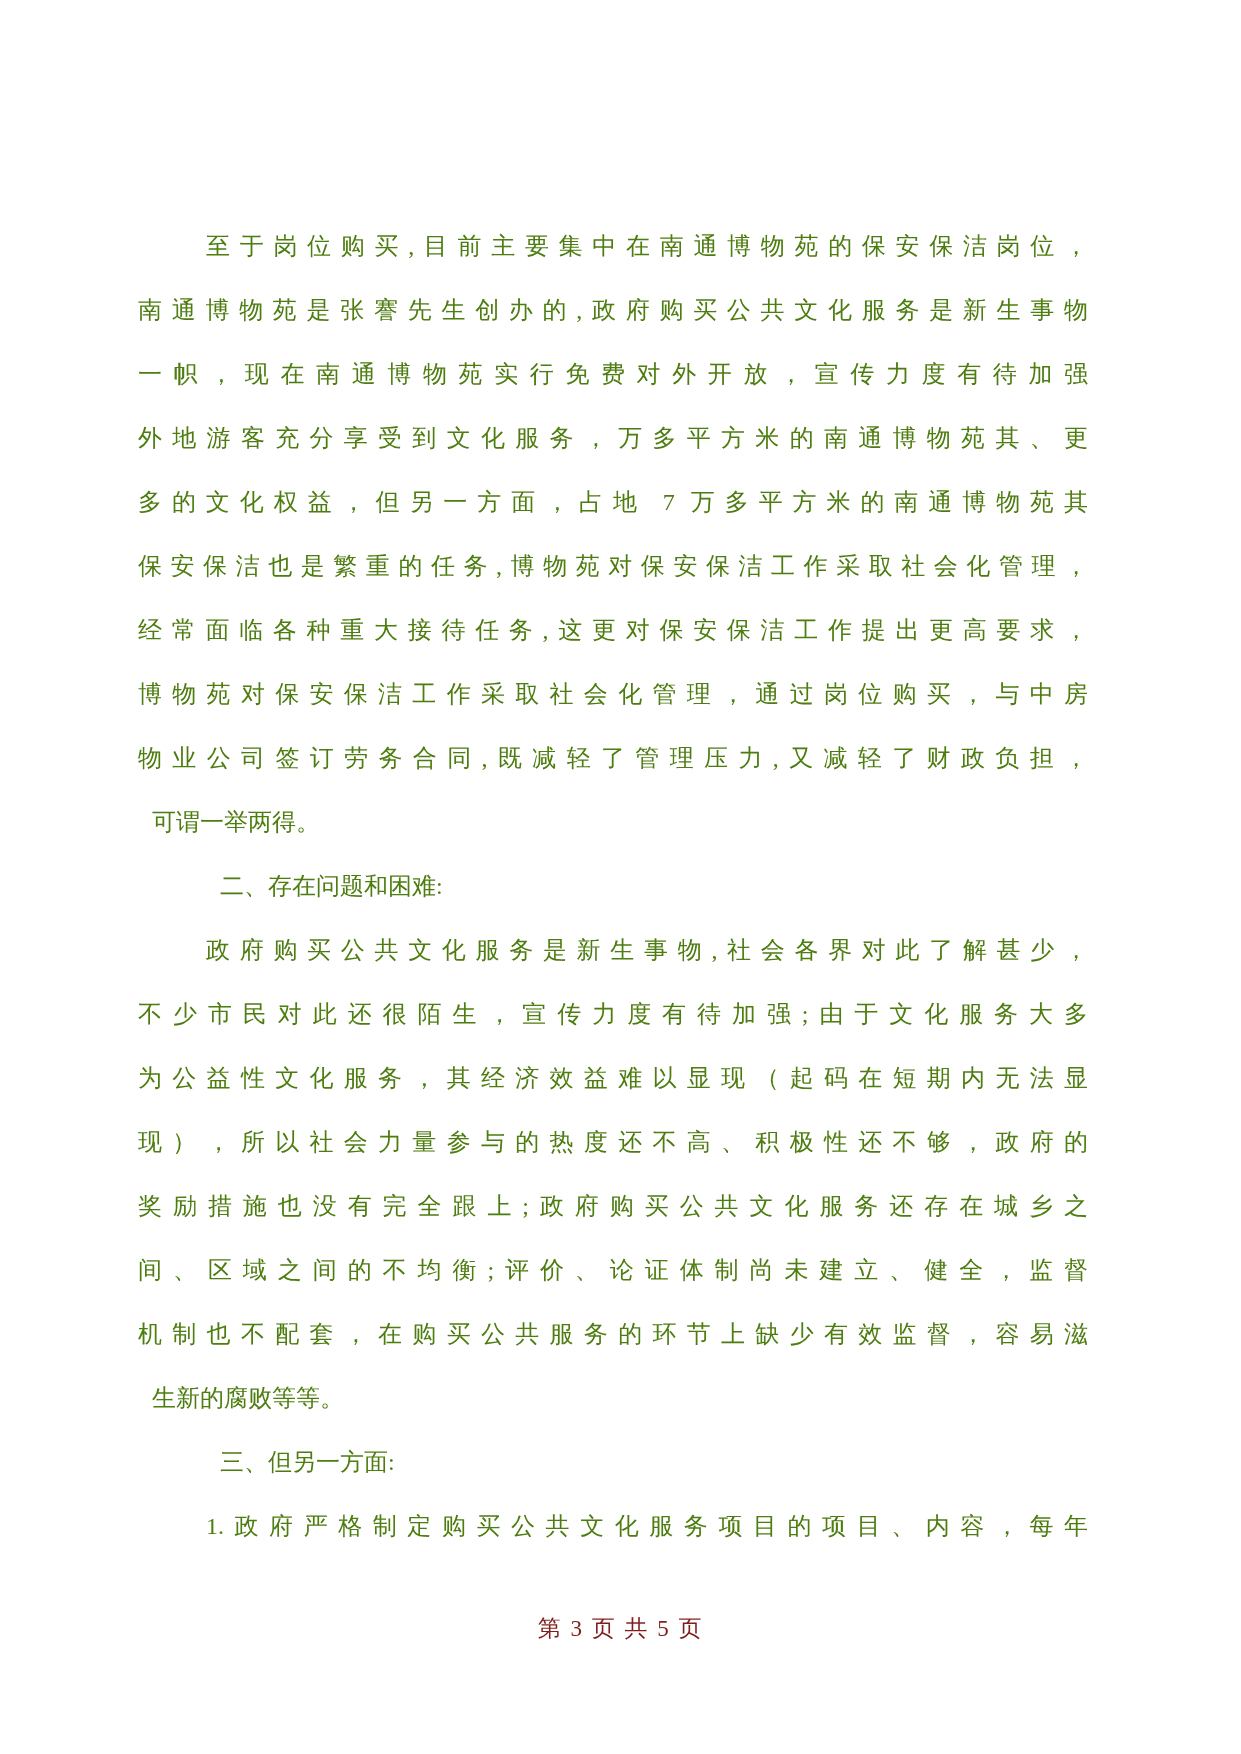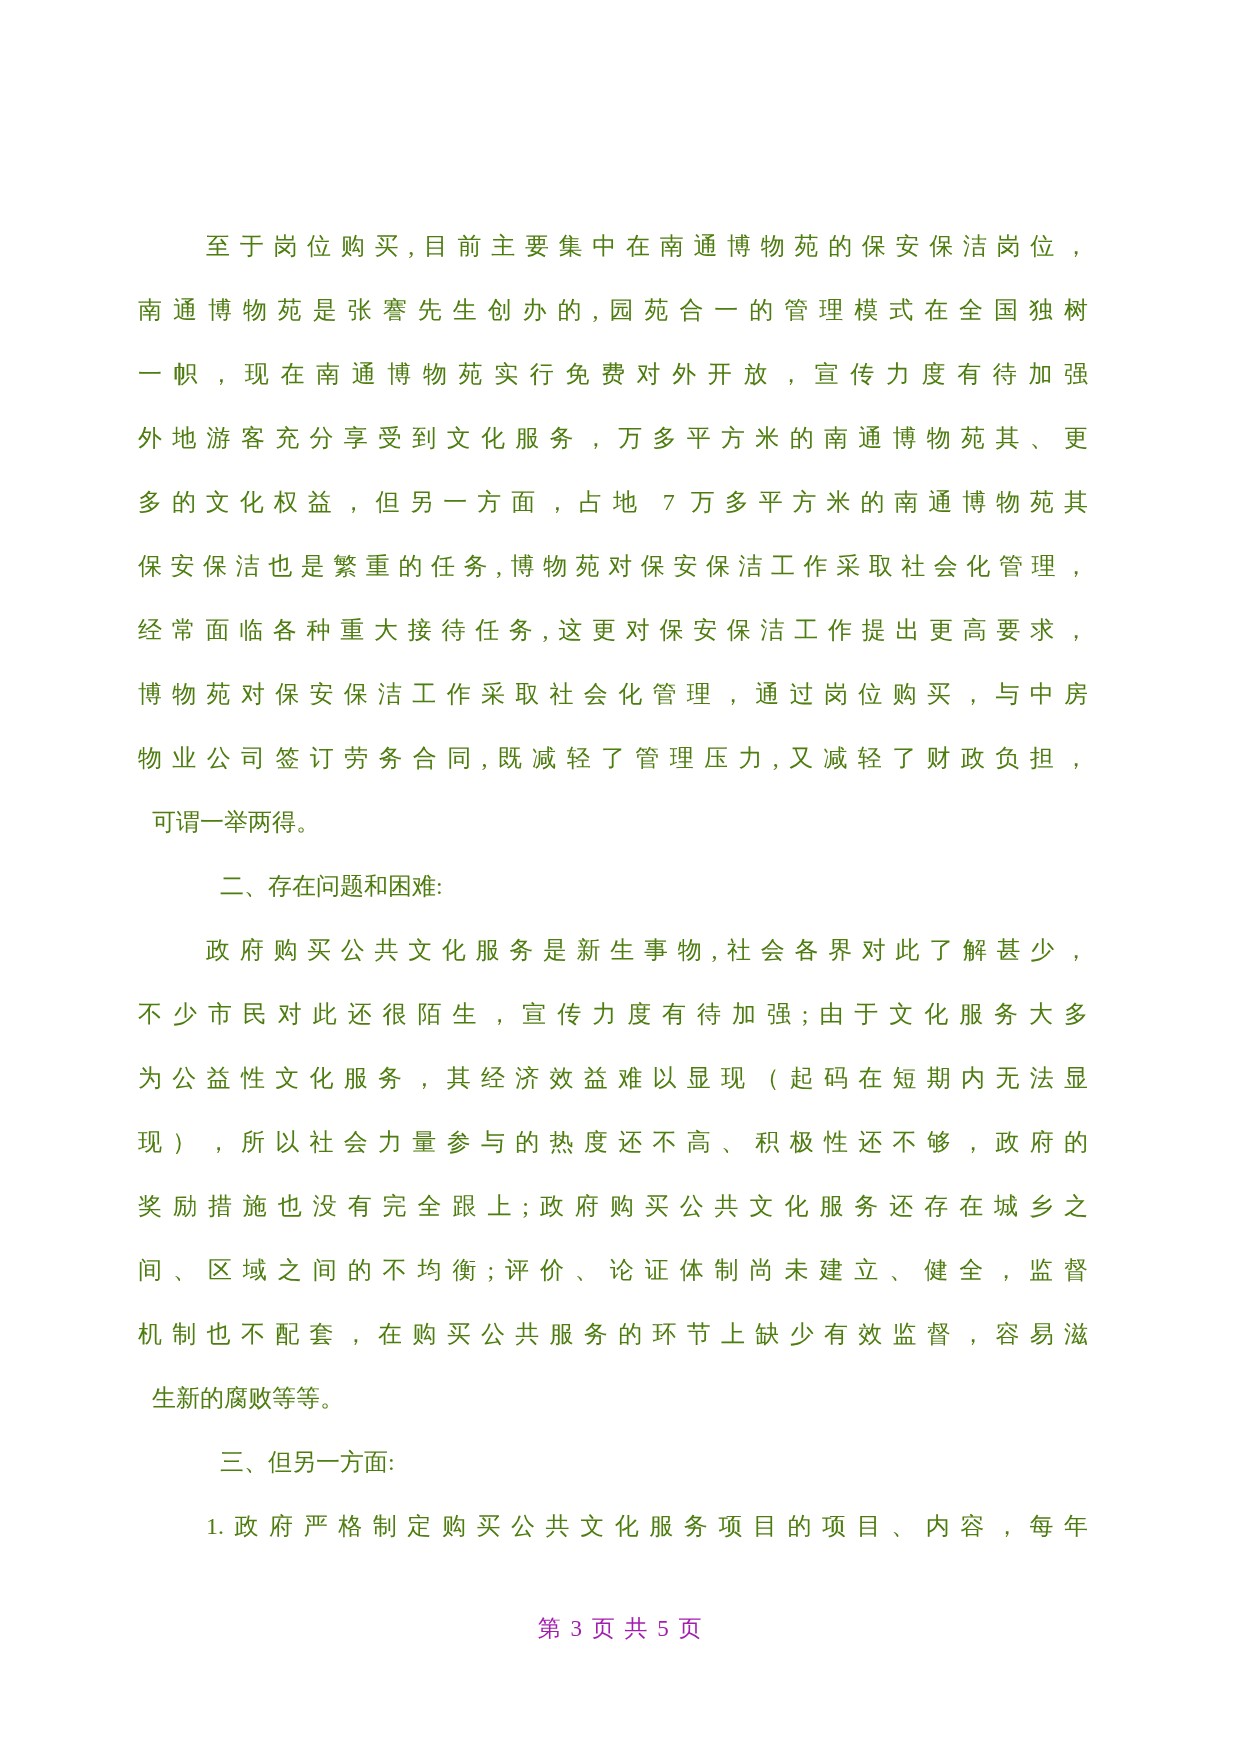--- a/index.html
+++ b/index.html
@@ -40,30 +40,30 @@
   }
   .footer {
     position: absolute;
     left: 0;
     top: 1612px;
     width: 100%;
     text-align: center;
     font-size: 23px;
     line-height: 34px;
     letter-spacing: 2px;
-    color: #a21caf;
+    color: #7f1d1d;
   }
 </style>
 </head>
 <body>
 
 <div class="page">
   <div class="text-block">
     <div class="line indent">至于岗位购买,目前主要集中在南通博物苑的保安保洁岗位，</div>
-    <div class="line">南通博物苑是张謇先生创办的,园苑合一的管理模式在全国独树</div>
+    <div class="line">南通博物苑是张謇先生创办的,政府购买公共文化服务是新生事物</div>
     <div class="line">一帜，现在南通博物苑实行免费对外开放，宣传力度有待加强</div>
     <div class="line">外地游客充分享受到文化服务，万多平方米的南通博物苑其、更</div>
     <div class="line">多的文化权益，但另一方面，占地 7 万多平方米的南通博物苑其</div>
     <div class="line">保安保洁也是繁重的任务,博物苑对保安保洁工作采取社会化管理，</div>
     <div class="line">经常面临各种重大接待任务,这更对保安保洁工作提出更高要求，</div>
     <div class="line">博物苑对保安保洁工作采取社会化管理，通过岗位购买，与中房</div>
     <div class="line">物业公司签订劳务合同,既减轻了管理压力,又减轻了财政负担，</div>
     <div class="line plain">可谓一举两得。</div>
     <div class="line plain indent">二、存在问题和困难:</div>
     <div class="line indent">政府购买公共文化服务是新生事物,社会各界对此了解甚少，</div>

